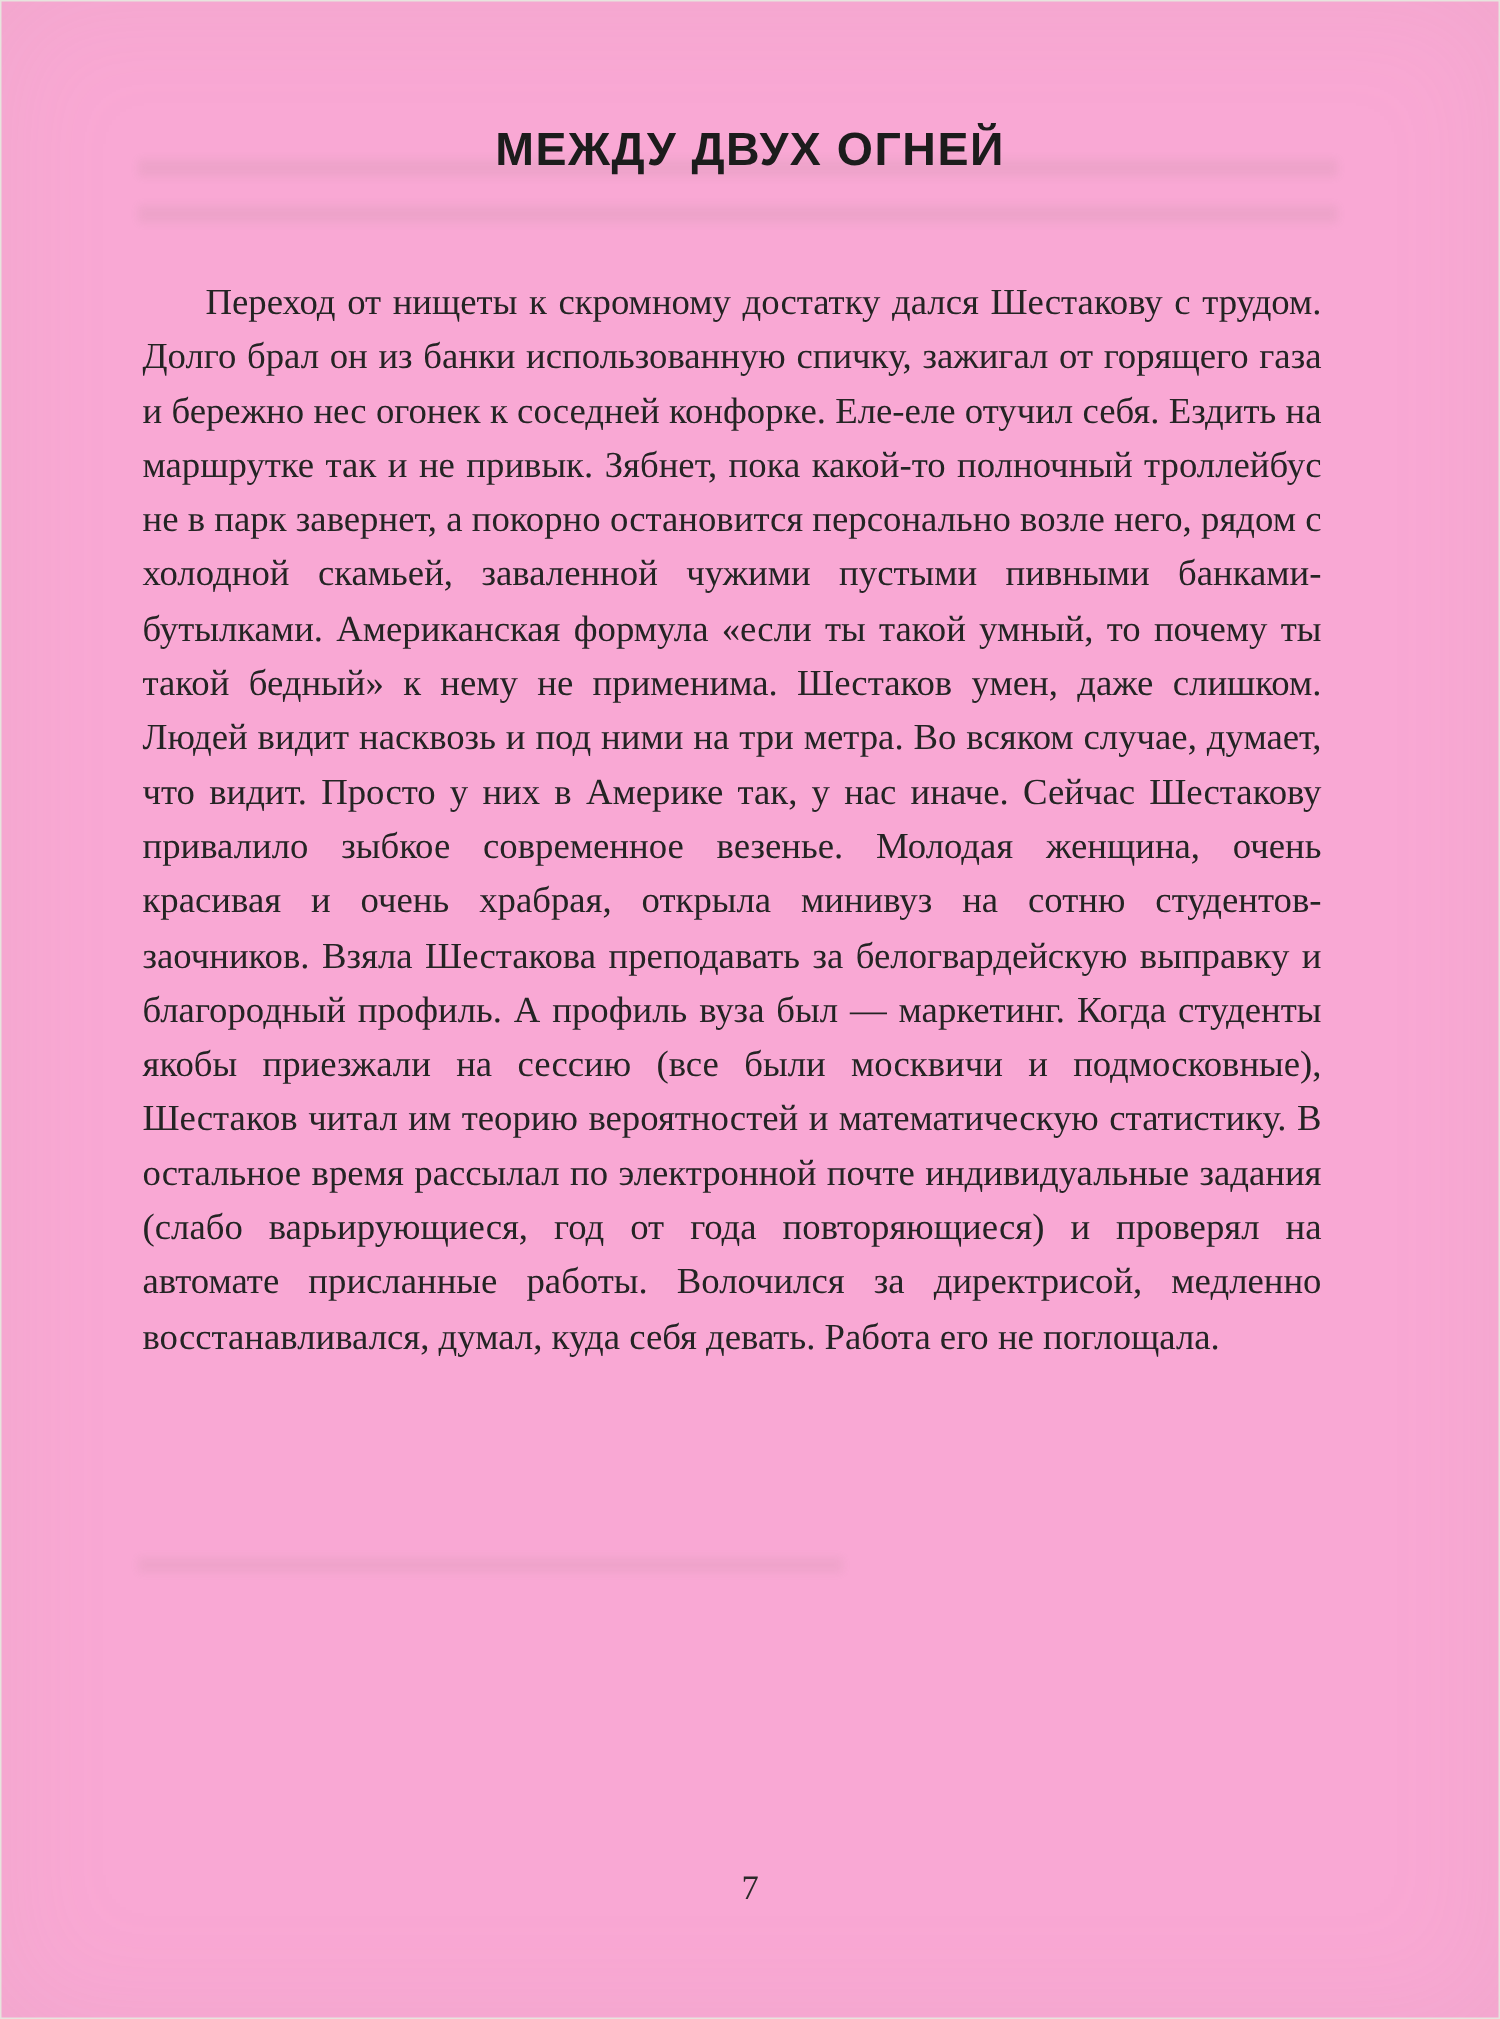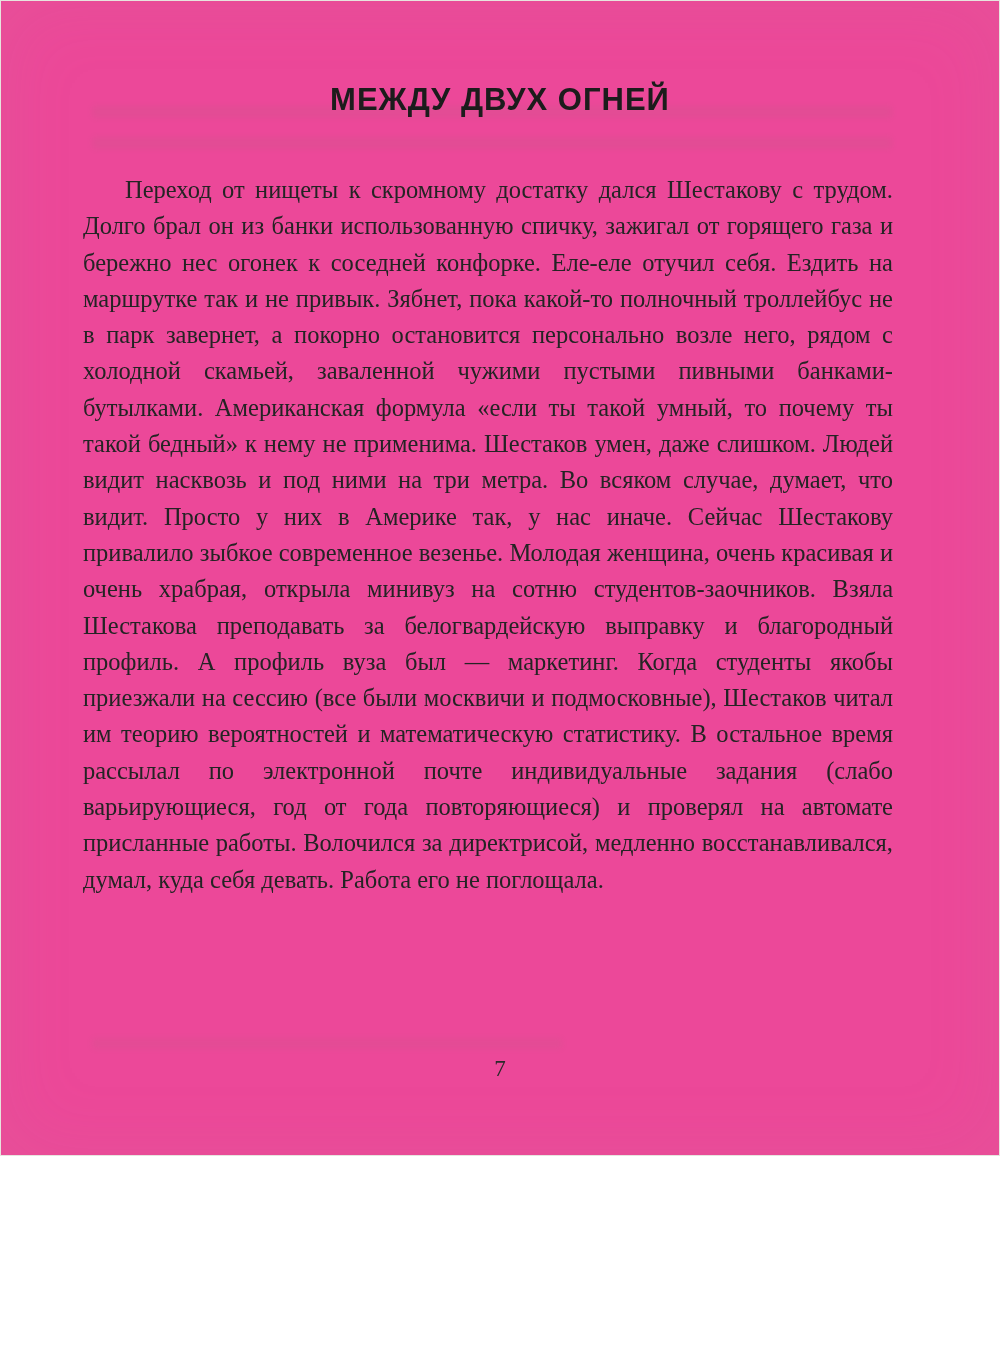--- a/index.html
+++ b/index.html
@@ -4,23 +4,23 @@
 <style>
   html, body {
     margin: 0;
     padding: 0;
     background: #ffffff;
   }
 
   .page {
     position: relative;
     width: 1000px;
-    height: 1156px;
+    height: 1346px;
     margin: 0 auto;
-    background: #ec4899;
+    background: #f9a8d4;
     box-shadow: inset 0 0 0 1px #e7e4de, inset 0 0 80px rgba(175,165,150,0.10);
     overflow: hidden;
     box-sizing: border-box;
   }
 
   .chapter-title {
     position: absolute;
     top: 82px;
     left: 0;
     right: 0;
@@ -39,21 +39,21 @@
     left: 79px;
     width: 818px;
     font-family: "Liberation Serif", "DejaVu Serif", serif;
     font-size: 24.5px;
     line-height: 36.3px;
     color: #242424;
     text-align: justify;
   }
 
   .body-text p {
-    margin: 4px;
+    margin: 16px;
     text-indent: 42px;
   }
 
   .page-number {
     position: absolute;
     bottom: 74px;
     left: 0;
     right: 0;
     text-align: center;
     font-family: "Liberation Serif", "DejaVu Serif", serif;

